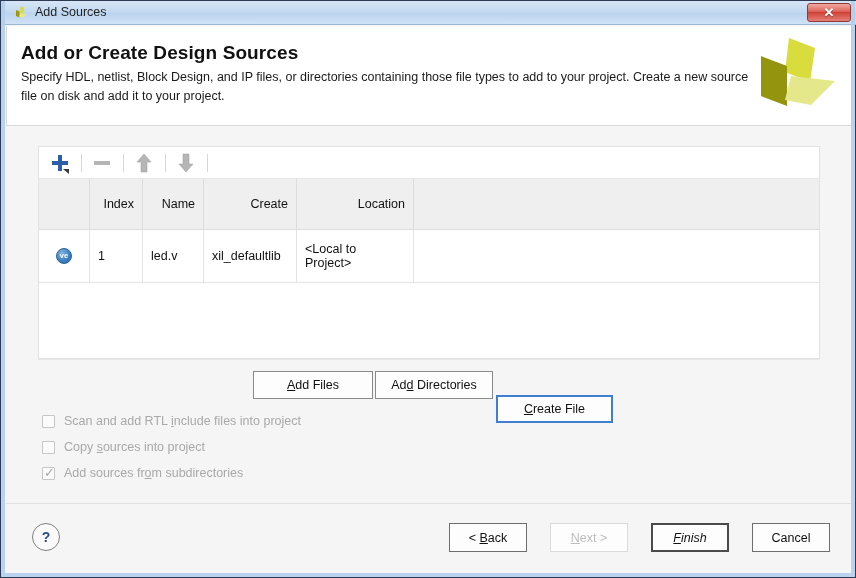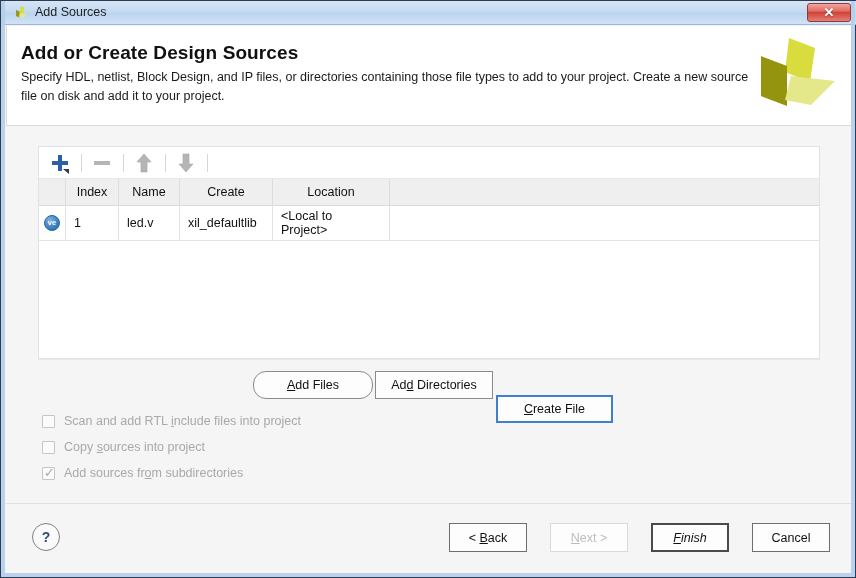--- a/index.html
+++ b/index.html
@@ -190,34 +190,34 @@
     width: 100%;
     border-collapse: collapse;
     font-size: 12.5px;
   }
   #tbl th {
     background: #efefef;
     border-right: 1px solid #dcdcdc;
     border-bottom: 1px solid #dcdcdc;
     font-weight: normal;
     color: #111111;
-    text-align: center;
+    text-align: right;
     padding: 4px 8px;
     height: 18px;
   }
   #tbl td {
     background: #ffffff;
     border-right: 1px solid #e3e3e3;
     border-bottom: 1px solid #e3e3e3;
     color: #111111;
     text-align: left;
     padding: 3px 8px;
     height: 20px;
   }
-  .col-icon  { width: 18px; padding: 4px !important; text-align: center !important; }
+  .col-icon  { width: 18px; padding: 16px !important; text-align: center !important; }
   .col-index { width: 36px; }
   .col-name  { width: 44px; }
   .col-lib   { width: 76px; }
   .col-loc   { width: 100px; }
   .col-pad   { border-right: none !important; }
   th.col-pad { background: #efefef; }
   td.col-pad { background: #ffffff; border-bottom: none !important; }
   tr.data-row td.col-pad { border-bottom: 1px solid #e3e3e3 !important; }
   .verilog-icon {
     display: inline-block;
@@ -429,21 +429,21 @@
             <td class="col-index">1</td>
             <td class="col-name">led.v</td>
             <td class="col-lib">xil_defaultlib</td>
             <td class="col-loc">&lt;Local to Project&gt;</td>
             <td class="col-pad"></td>
           </tr>
         </tbody>
       </table>
     </div>
 
-    <button class="mid-btn" style="left:247px; width:120px;border-radius:13px;"><span><span class="u">A</span>dd Files</span></button>
+    <button class="mid-btn" style="left:247px; width:120px;"><span><span class="u">A</span>dd Files</span></button>
     <button class="mid-btn" style="left:369px; width:118px;"><span>Ad<span class="u">d</span> Directories</span></button>
     <button class="mid-btn focused" style="left:490px; width:117px;margin-top:24px;"><span><span class="u">C</span>reate File</span></button>
 
     <div class="cbrow" style="top:288px;">
       <span class="cbox"></span>
       <span class="cblabel">Scan and add RTL <span class="u">i</span>nclude files into project</span>
     </div>
     <div class="cbrow" style="top:314px;">
       <span class="cbox"></span>
       <span class="cblabel">Copy <span class="u">s</span>ources into project</span>

